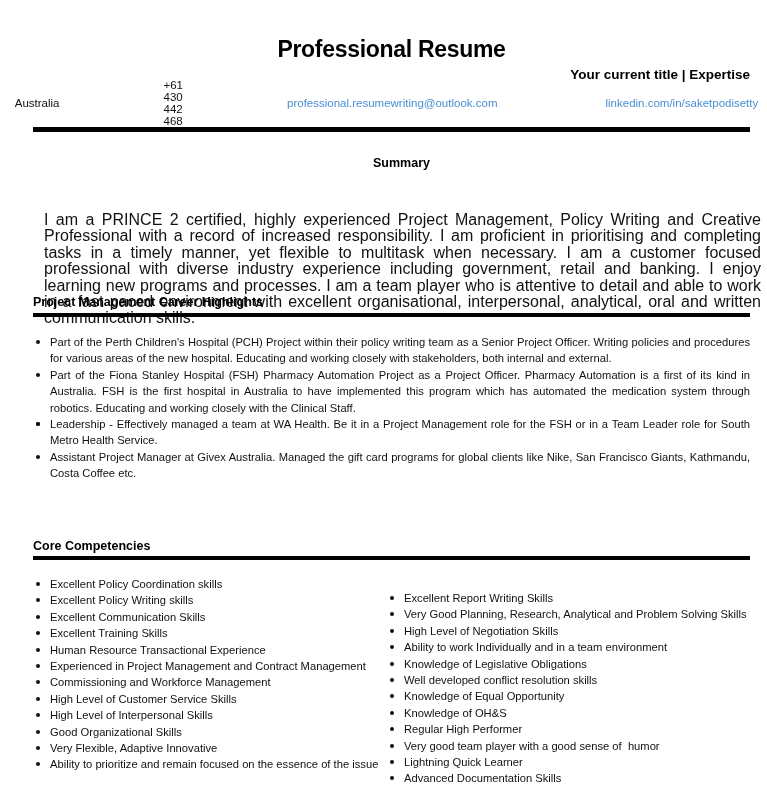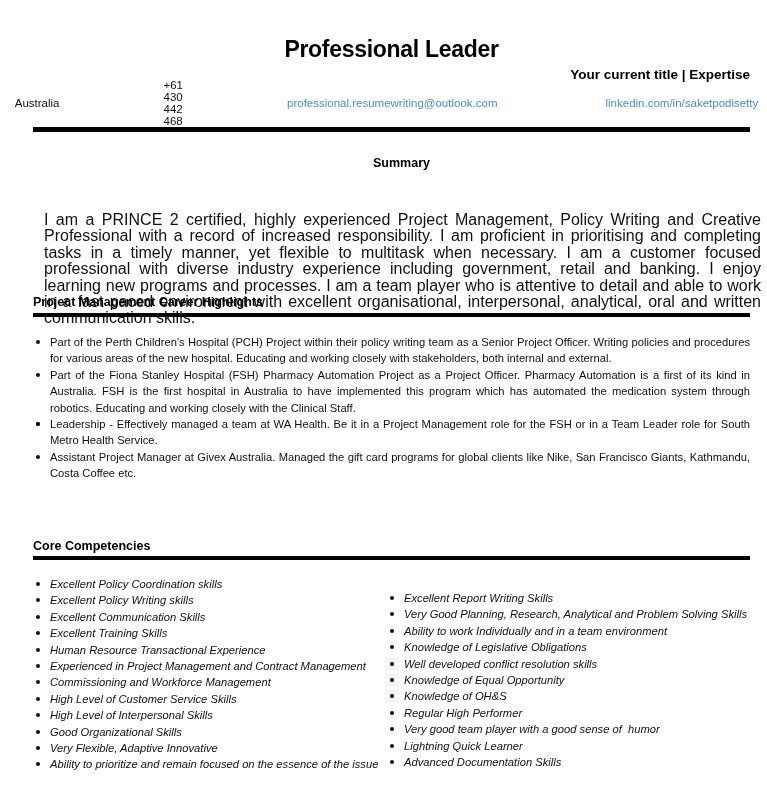--- a/index.html
+++ b/index.html
@@ -61,33 +61,32 @@
       position: relative; padding-left: 17px; text-align: justify;
     }
     .bullet {
       position: absolute; left: 3px; top: 6px;
       width: 4px; height: 4px; border-radius: 50%; background: #111;
     }
 
     .competencies {
       position: absolute; left: 0; top: 576px; width: 717px;
       display: flex;
-      font-style: italic;
     }
     .comp-col { list-style: none; margin: 0; padding: 0; font-size: 11.2px; line-height: 16.4px; color: #111; }
     .comp-col.left { width: 354px; }
     .comp-col.right { width: 363px; margin-top: 14px; }
     .comp-col li { position: relative; padding-left: 17px; white-space: nowrap; }
   </style>
 </head>
 <body>
 
 <div class="page">
 
-  <div class="title">Professional Leader</div>
+  <div class="title">Professional Resume</div>
   <div class="subtitle">Your current title | Expertise</div>
 
   <div class="contact">
     <span class="item first">Australia</span>
     <span class="sep"></span>
     <span class="item">+61 430 442 468</span>
     <span class="sep"></span>
     <span class="item link">professional.resumewriting@outlook.com</span>
     <span class="sep" style="margin-left:4px;"></span>
     <span class="item link" style="">linkedin.com/in/saketpodisetty</span>
@@ -123,20 +122,21 @@
       <li><span class="bullet"></span><span>Commissioning and Workforce Management</span></li>
       <li><span class="bullet"></span><span>High Level of Customer Service Skills</span></li>
       <li><span class="bullet"></span><span>High Level of Interpersonal Skills</span></li>
       <li><span class="bullet"></span><span>Good Organizational Skills</span></li>
       <li><span class="bullet"></span><span>Very Flexible, Adaptive Innovative</span></li>
       <li><span class="bullet"></span><span>Ability to prioritize and remain focused on the essence of the issue</span></li>
     </ul>
     <ul class="comp-col right">
       <li><span class="bullet"></span><span>Excellent Report Writing Skills</span></li>
       <li><span class="bullet"></span><span>Very Good Planning, Research, Analytical and Problem Solving Skills</span></li>
+      <li><span class="bullet"></span><span>High Level of Negotiation Skills</span></li>
       <li><span class="bullet"></span><span>Ability to work Individually and in a team environment</span></li>
       <li><span class="bullet"></span><span>Knowledge of Legislative Obligations</span></li>
       <li><span class="bullet"></span><span>Well developed conflict resolution skills</span></li>
       <li><span class="bullet"></span><span>Knowledge of Equal Opportunity</span></li>
       <li><span class="bullet"></span><span>Knowledge of OH&amp;S</span></li>
       <li><span class="bullet"></span><span>Regular High Performer</span></li>
       <li><span class="bullet"></span><span style="white-space:pre;">Very good team player with a good sense of  humor</span></li>
       <li><span class="bullet"></span><span>Lightning Quick Learner</span></li>
       <li><span class="bullet"></span><span>Advanced Documentation Skills</span></li>
     </ul>

